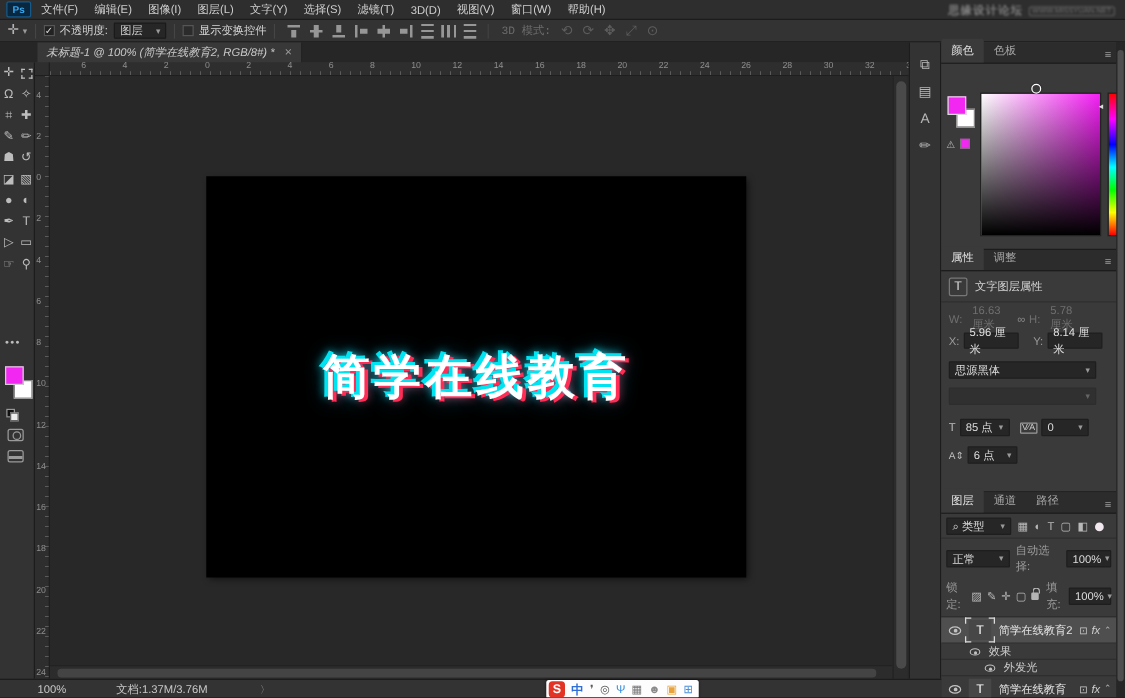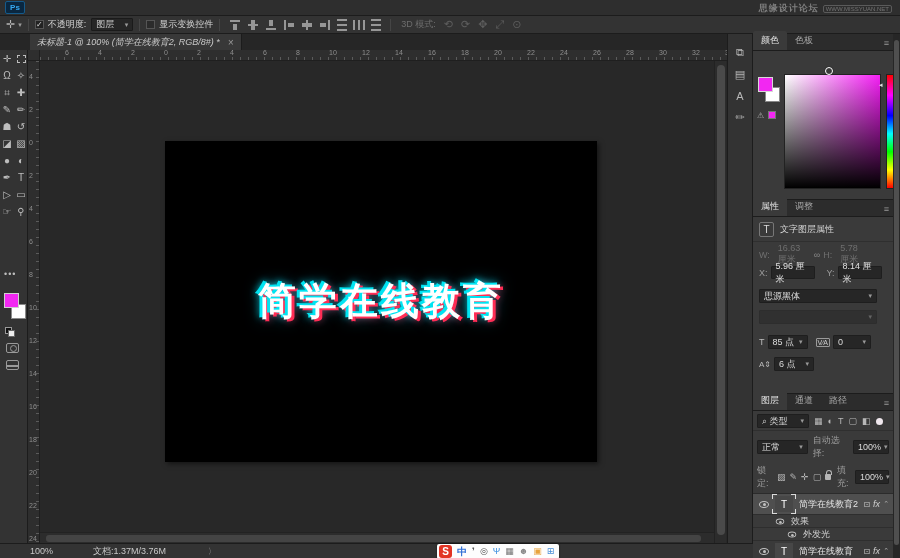--- a/index.html
+++ b/index.html
@@ -158,20 +158,33 @@
   #ime-logo{width:13px;height:13px;background:#e23324;border-radius:3px;color:#fff;font-weight:bold;font-size:10px;display:flex;align-items:center;justify-content:center;}
   .ime-ic{font-size:9px;line-height:1;}
 </style>
 </head>
 <body>
 
 <div id="app">
 
   <div id="menubar" class="abs">
     <div id="pslogo">Ps</div>
+    <nav id="menus" class="row">
+        <span>文件(F)</span>
+        <span>编辑(E)</span>
+        <span>图像(I)</span>
+        <span>图层(L)</span>
+        <span>文字(Y)</span>
+        <span>选择(S)</span>
+        <span>滤镜(T)</span>
+        <span>3D(D)</span>
+        <span>视图(V)</span>
+        <span>窗口(W)</span>
+        <span>帮助(H)</span>
+      </nav>
     <div id="watermark">
       <span class="wm-cn">思缘设计论坛</span>
       <span class="wm-en">WWW.MISSYUAN.NET</span>
     </div>
   </div>
 
   <div id="optionsbar" class="abs">
     <span class="ic">✛</span>
     <span class="dd-arrow">▾</span>
     <span class="sep"></span>
@@ -217,21 +230,21 @@
         <span class="ia dh">
           <i class="b"></i>
           <i class="r"></i>
         </span>
         <span class="ia dv">
           <i class="b"></i>
           <i class="r"></i>
         </span>
       </span>
     <span class="sep"></span>
-    <span style="color:#6d6d6d;margin:0 4px;">3D 模式:</span>
+    <span style="color:#6d6d6d;margin:0 4px;font-family:Liberation Mono, monospace;">3D 模式:</span>
     <span id="mode3dicons" class="row">
         <span class="g3d">⟲</span>
         <span class="g3d">⟳</span>
         <span class="g3d">✥</span>
         <span class="g3d">⤢</span>
         <span class="g3d">⊙</span>
       </span>
   </div>
 
   <div id="tabrow" class="abs">

